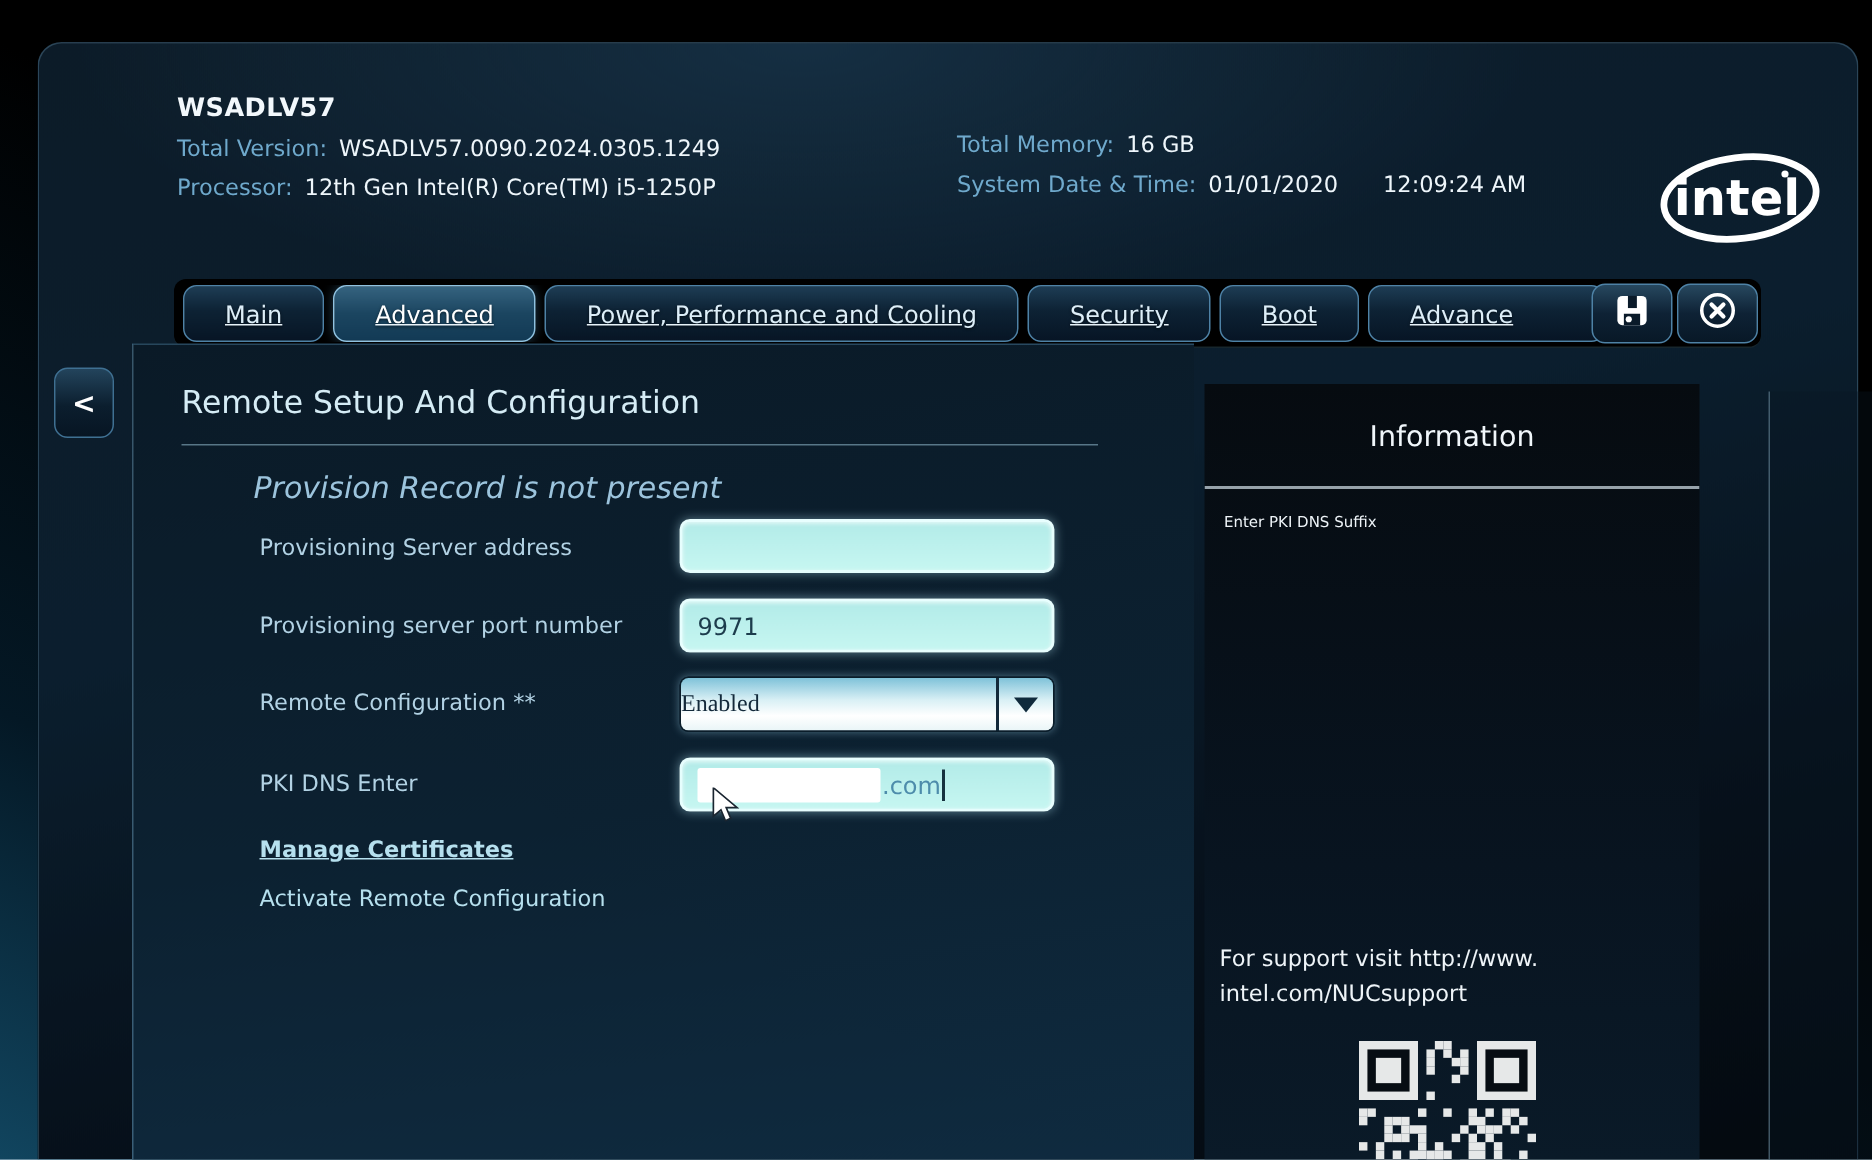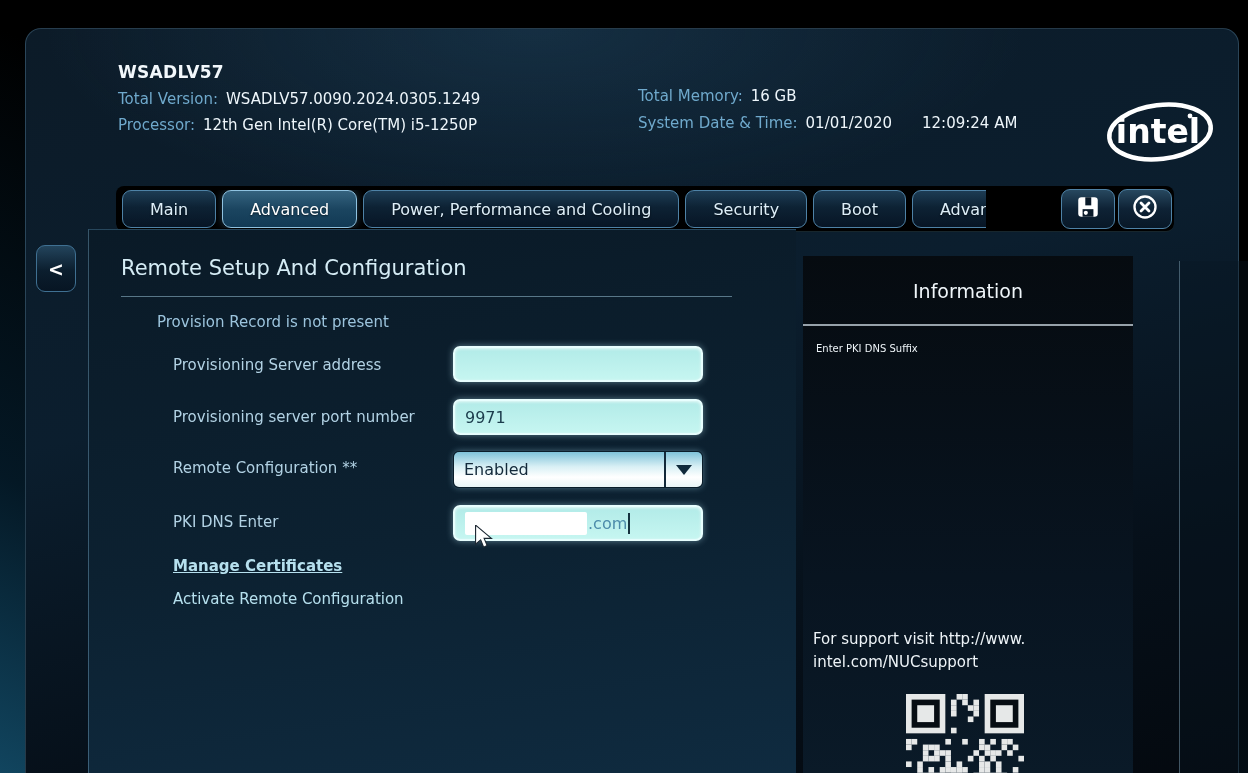--- a/index.html
+++ b/index.html
@@ -33,22 +33,22 @@
   .time-value { margin-left:30px; }
   .logo { position:absolute; left:1078px; top:66px; }
 
   
   .tab-band {
     position:absolute; left:90px; top:157px; width:1058px; height:46px;
     background:#000; border-radius:8px;
     border-bottom:1px solid rgba(90,150,180,.25);
   }
   .tabs-clip {
-    position:absolute; left:6px; top:4px; width:864px; height:38px;
-    overflow:hidden; display:flex; gap:6px; align-items:stretch;
+    position:absolute; left:6px; top:4px; width:1032px; height:38px;
+    overflow:hidden; display:flex; gap:6px; align-items:stretch;text-decoration:underline;
   }
   .tab {
     flex:0 0 auto; display:flex; align-items:center; justify-content:center;
     padding:0 27px; font-size:16px; color:#ddeef8; white-space:nowrap;
     border:1px solid #4e82a6; border-radius:9px; cursor:default;
     background:linear-gradient(#1d3c54 0%,#0d2234 45%,#071525 100%);
     text-shadow:0 1px 2px rgba(0,0,0,.6);
   }
   .tab.active {
     color:#fff; border-color:#8fc2e0;
@@ -76,43 +76,44 @@
   
   .content-panel {
     position:absolute; left:88px; top:229px; width:708px; height:552px;
     border-left:1px solid rgba(130,180,210,.38);
     border-top:1px solid rgba(130,180,210,.22);
     background:linear-gradient(172deg,#0a1a27 0%,#0c2131 55%,#0f2b40 100%);
   }
   .page-title { position:absolute; left:32px; top:26px; font-size:21px; color:#d5ecf5; }
   .title-rule { position:absolute; left:32px; top:66px; width:611px; height:1px;
     background:rgba(165,210,230,.5); }
-  .status-text { position:absolute; left:68px; top:83px; font-size:15px; color:#9cc4dd; }
+  .status-text { position:absolute; left:80px; top:83px; font-size:20px; color:#9cc4dd;font-style:italic; }
   .fld-label { position:absolute; left:84px; font-size:15px; color:#b2d2e4; }
   .bios-input {
     position:absolute; left:364px; width:250px; height:36px;
     background:linear-gradient(#b2ebe8,#c6f6f1);
     border:2px solid rgba(235,255,255,.9); border-radius:7px;
     box-shadow:0 0 7px rgba(190,240,255,.45), inset 0 1px 3px rgba(255,255,255,.7);
     color:#1c3c4c; font-size:16px; padding:12px 10px;
     font-family:"DejaVu Sans","Liberation Sans",sans-serif;
     outline:none; display:flex; align-items:center;
   }
   input.bios-input { display:block; }
   .select-box {
     position:absolute; left:364px; width:250px; height:37px;
     border:1px solid #0a1d2a; border-radius:6px; overflow:hidden;
     box-shadow:0 0 6px rgba(170,225,250,.4);
     display:flex;
   }
   .select-value {
-    flex:1; display:flex; align-items:center; padding-left:10px;
+    flex:1; display:flex; align-items:center; 
     font-size:16px; color:#13293a;
     background:linear-gradient(#7fc2d9 0%,#d9f0f5 42%,#ffffff 72%,#e9f5f7 100%);
     border-right:2px solid #13293a;
+    font-family:Liberation Serif, serif;
   }
   .select-arrow {
     width:36px; display:flex; align-items:center; justify-content:center;
     background:linear-gradient(#7fc2d9 0%,#d9f0f5 42%,#ffffff 72%,#e9f5f7 100%);
   }
   .select-arrow i {
     width:0; height:0; border-left:8px solid transparent; border-right:8px solid transparent;
     border-top:10px solid #102a3c;
   }
   .redacted {

